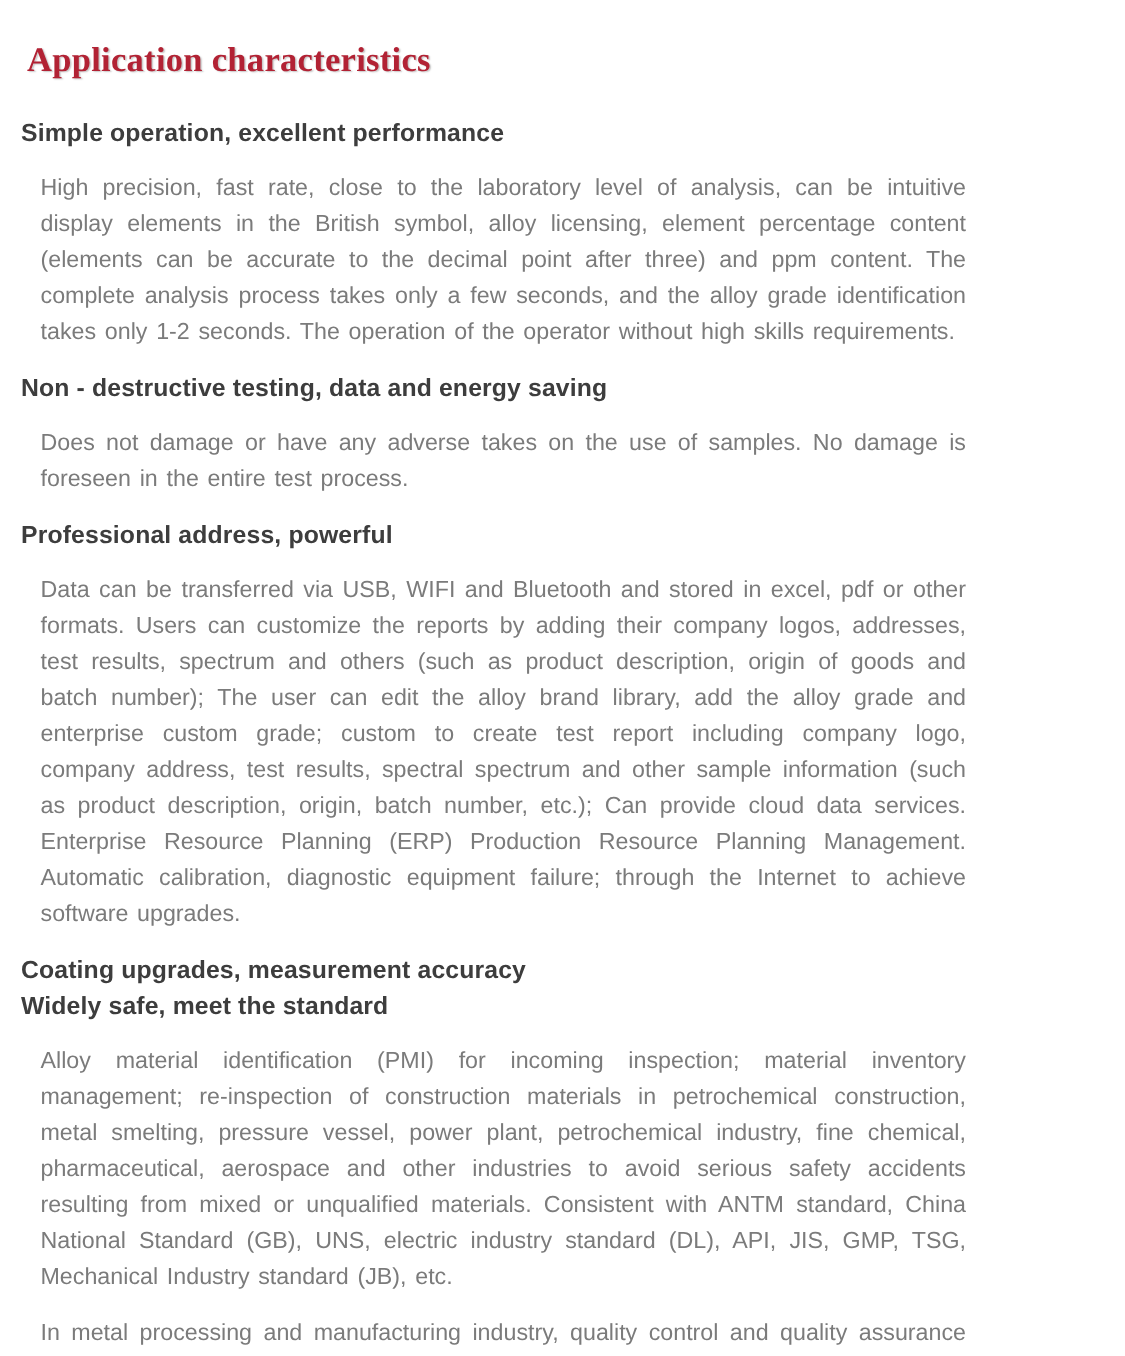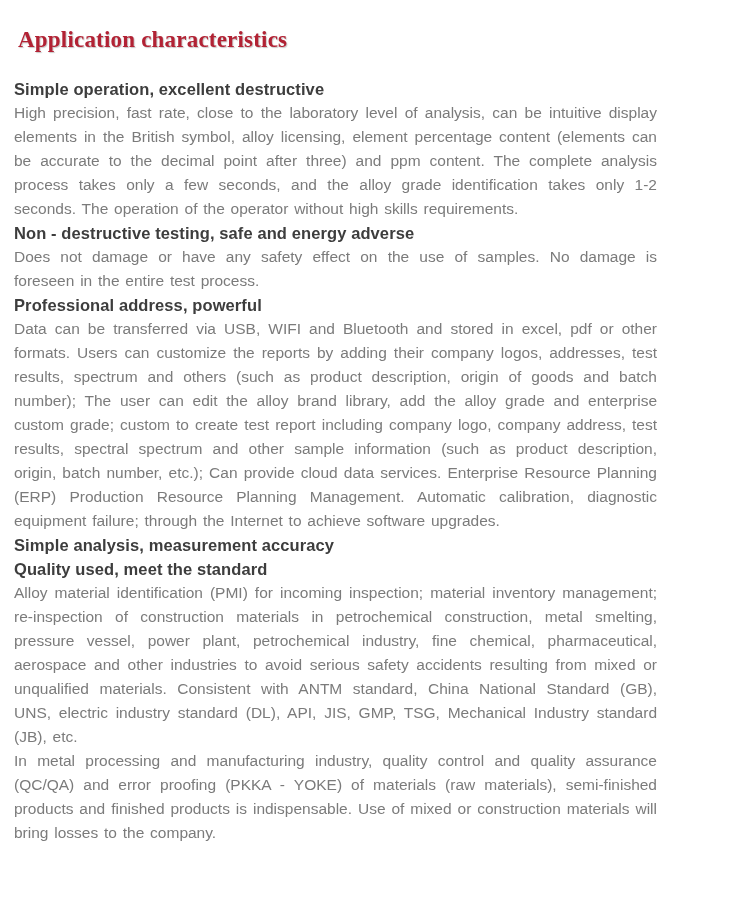--- a/index.html
+++ b/index.html
@@ -32,56 +32,56 @@
     font-weight: 700;
     color: #3d3d3d;
     margin: 0;
     line-height: 24px;
     letter-spacing: 0.1px;
   }
   .section-body {
     font-size: 15.5px;
     font-weight: 400;
     color: #7b7b7b;
-    margin: 0;
+    margin: 13px;
     line-height: 24px;
     text-align: justify;
     word-spacing: 1.5px;
   }
 </style>
 </head>
 <body>
 
 <div class="page">
 
   <h1 class="page-title">Application characteristics</h1>
 
   <div class="sections">
 
     <section>
-      <h2 class="section-heading">Simple operation, excellent destructive</h2>
+      <h2 class="section-heading">Simple operation, excellent performance</h2>
       <p class="section-body">High precision, fast rate, close to the laboratory level of analysis, can be intuitive display elements in the British symbol, alloy licensing, element percentage content (elements can be accurate to the decimal point after three) and ppm content. The complete analysis process takes only a few seconds, and the alloy grade identification takes only 1-2 seconds. The operation of the operator without high skills requirements.</p>
     </section>
 
     <section>
-      <h2 class="section-heading">Non - destructive testing, safe and energy adverse</h2>
-      <p class="section-body">Does not damage or have any safety effect on the use of samples. No damage is foreseen in the entire test process.</p>
+      <h2 class="section-heading">Non - destructive testing, data and energy saving</h2>
+      <p class="section-body">Does not damage or have any adverse takes on the use of samples. No damage is foreseen in the entire test process.</p>
     </section>
 
     <section>
       <h2 class="section-heading">Professional address, powerful</h2>
       <p class="section-body">Data can be transferred via USB, WIFI and Bluetooth and stored in excel, pdf or other formats. Users can customize the reports by adding their company logos, addresses, test results, spectrum and others (such as product description, origin of goods and batch number); The user can edit the alloy brand library, add the alloy grade and enterprise custom grade; custom to create test report including company logo, company address, test results, spectral spectrum and other sample information (such as product description, origin, batch number, etc.); Can provide cloud data services. Enterprise Resource Planning (ERP) Production Resource Planning Management. Automatic calibration, diagnostic equipment failure; through the Internet to achieve software upgrades.</p>
     </section>
 
     <section>
-      <h2 class="section-heading">Simple analysis, measurement accuracy</h2>
+      <h2 class="section-heading">Coating upgrades, measurement accuracy</h2>
     </section>
 
     <section>
-      <h2 class="section-heading">Quality used, meet the standard</h2>
+      <h2 class="section-heading">Widely safe, meet the standard</h2>
       <p class="section-body">Alloy material identification (PMI) for incoming inspection; material inventory management; re-inspection of construction materials in petrochemical construction, metal smelting, pressure vessel, power plant, petrochemical industry, fine chemical, pharmaceutical, aerospace and other industries to avoid serious safety accidents resulting from mixed or unqualified materials. Consistent with ANTM standard, China National Standard (GB), UNS, electric industry standard (DL), API, JIS, GMP, TSG, Mechanical Industry standard (JB), etc.</p>
     </section>
 
     <section>
       <p class="section-body">In metal processing and manufacturing industry, quality control and quality assurance (QC/QA) and error proofing (PKKA - YOKE) of materials (raw materials), semi-finished products and finished products is indispensable. Use of mixed or construction materials will bring losses to the company.</p>
     </section>
 
   </div>
 </div>
 

